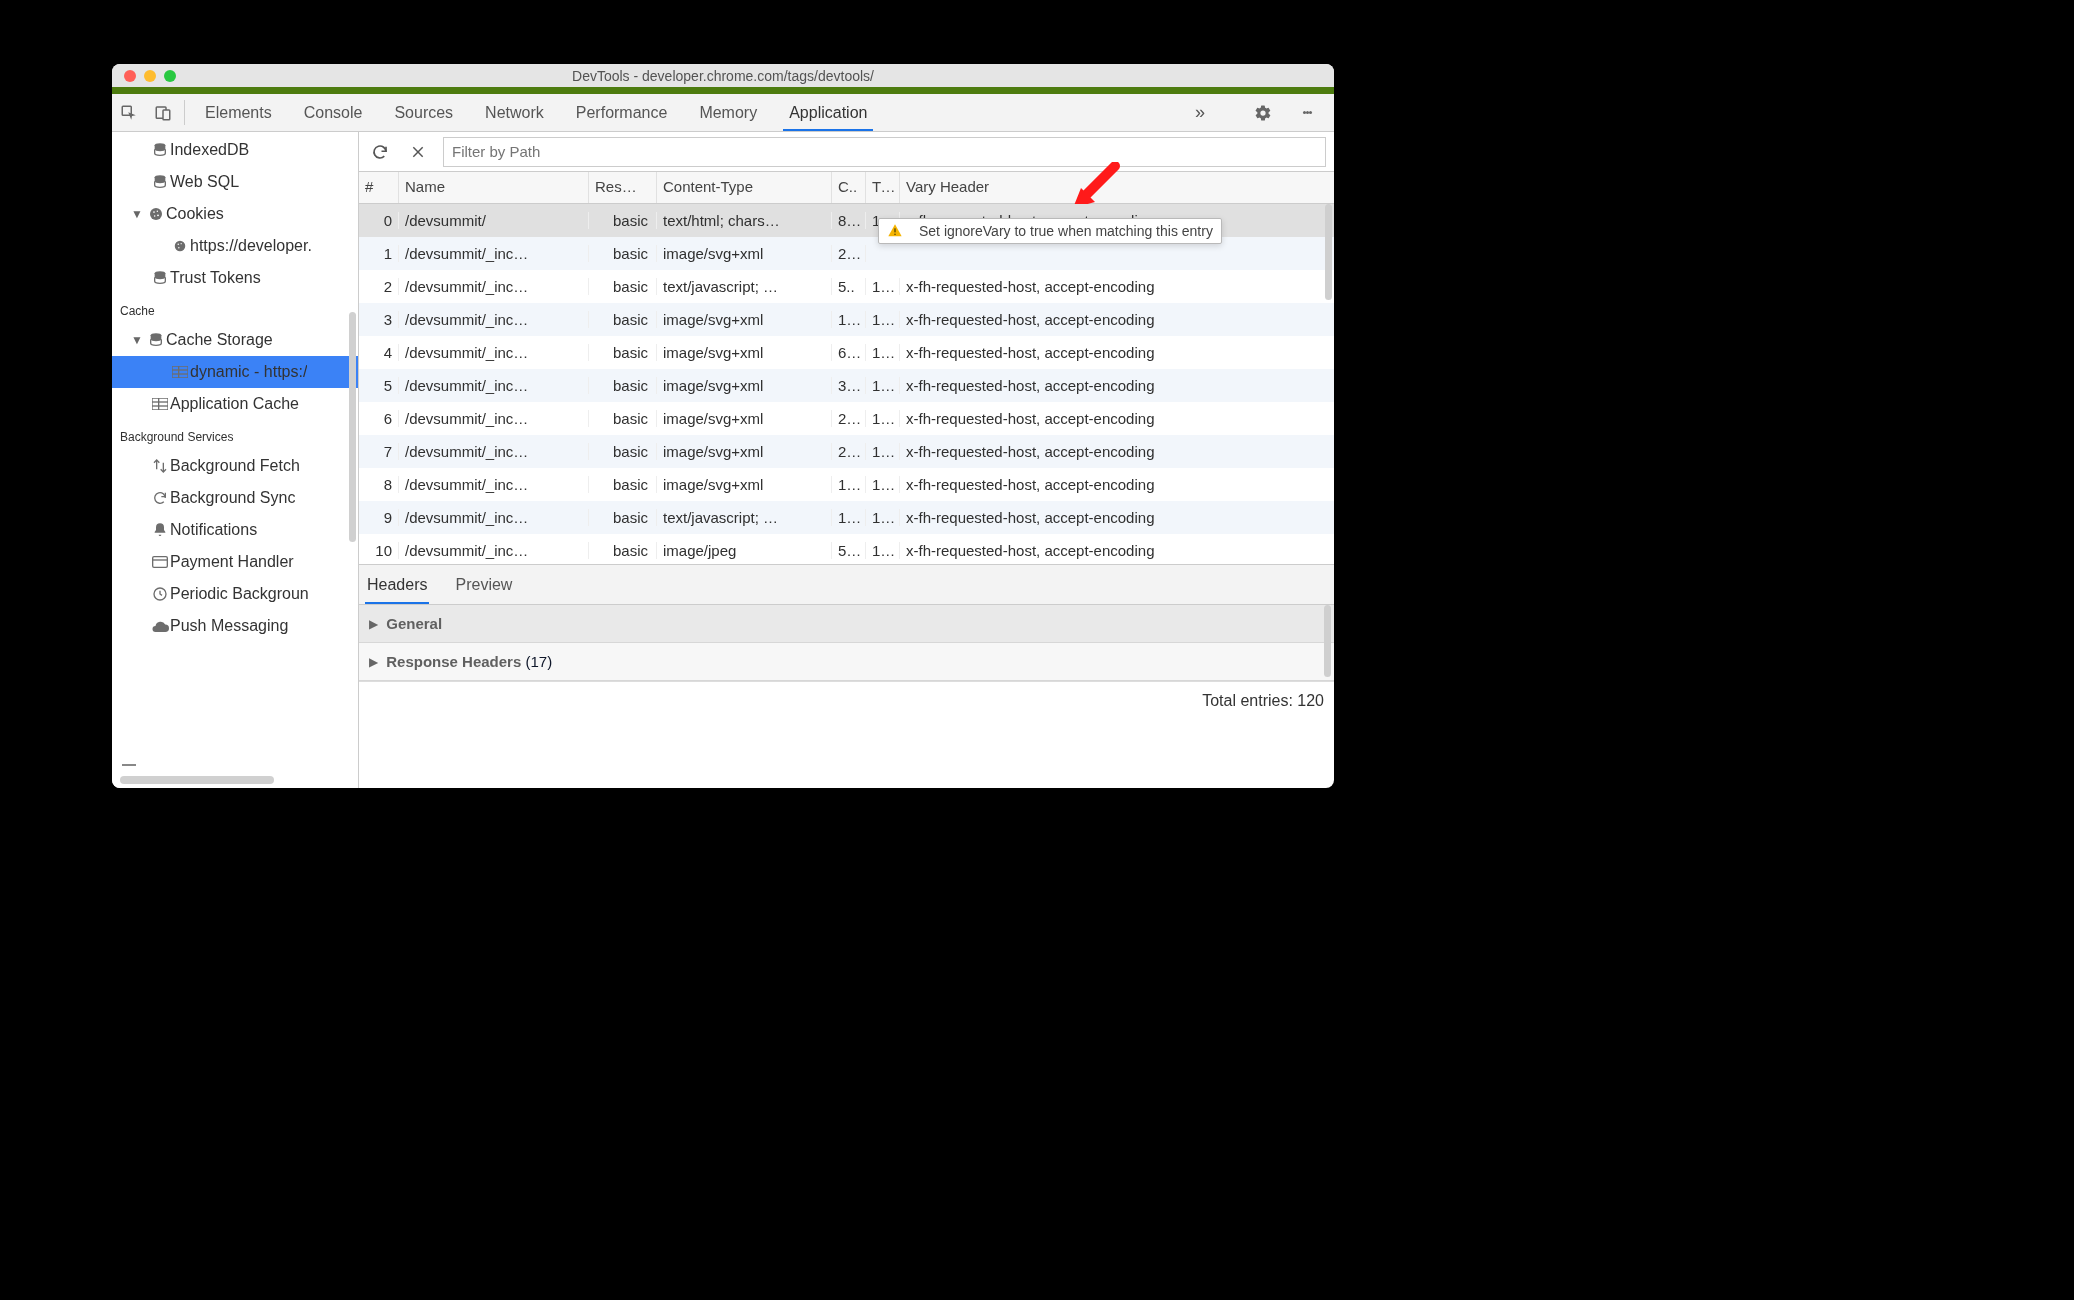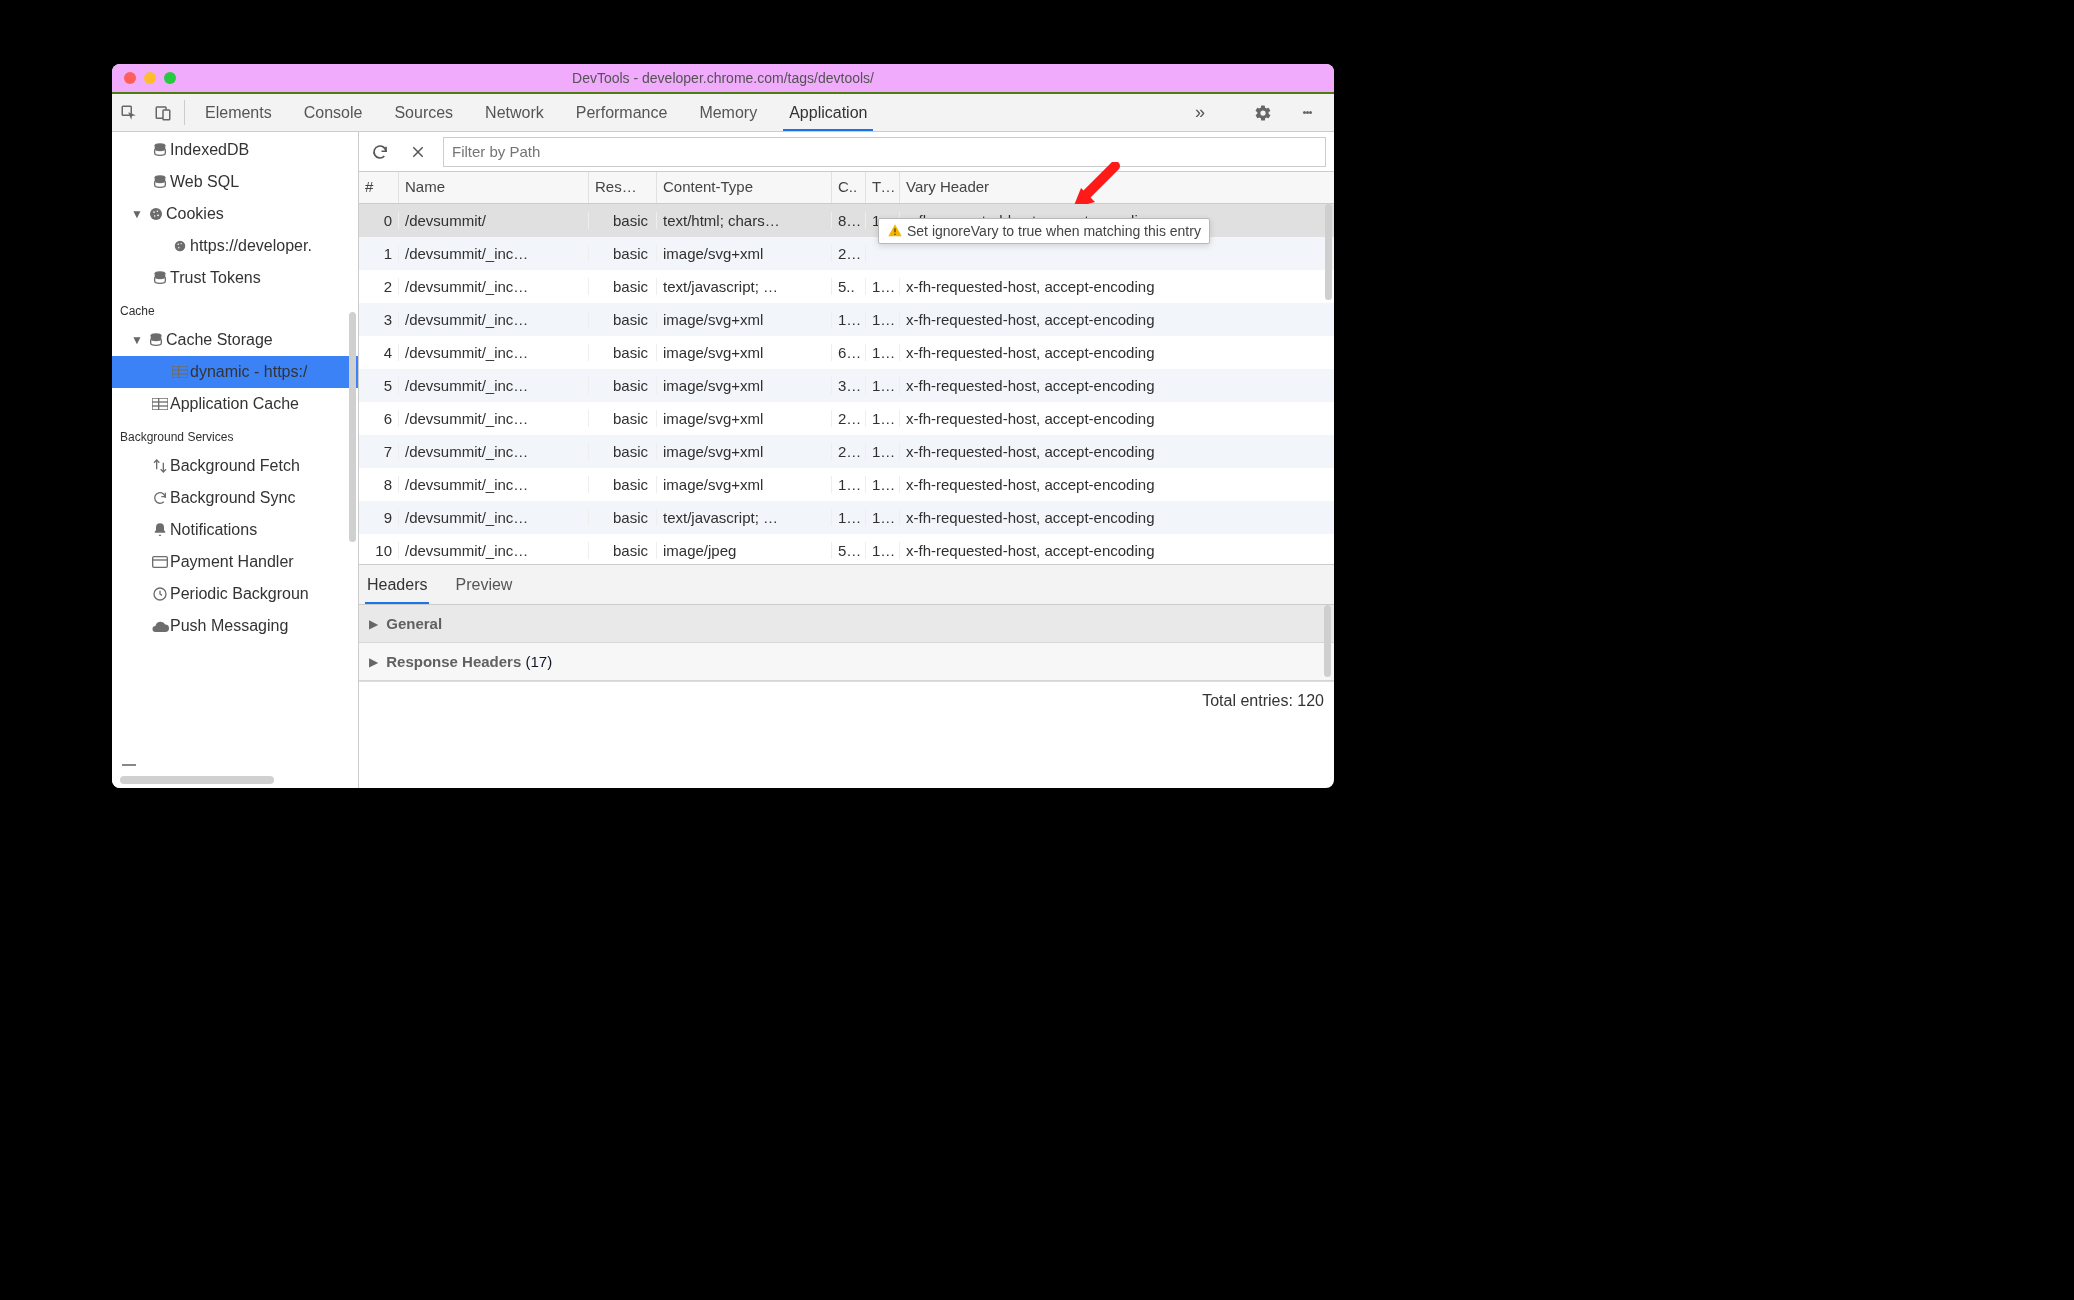--- a/index.html
+++ b/index.html
@@ -5,21 +5,21 @@
   * { box-sizing: border-box; margin: 0; padding: 0; }
   html, body { width: 2074px; height: 1300px; background: #000; font-family: -apple-system, BlinkMacSystemFont, "Segoe UI", Helvetica, Arial, sans-serif; }
   .canvas { position: relative; width: 2074px; height: 1300px; background: #000; }
   .window {
     position: absolute; left: 112px; top: 64px; width: 1222px; height: 724px;
     background: #fff; border-radius: 8px; box-shadow: 0 30px 60px rgba(0,0,0,.5);
     display: flex; flex-direction: column; overflow: hidden;
     font-size: 16px; color: #333;
   }
   
-  .titlebar { height: 30px; background: #f0abfc; border-bottom: 2px solid #4d7c0f;
+  .titlebar { height: 30px; background: #e5e5e5; border-bottom: 7px solid #4d7c0f;
     display: flex; align-items: center; position: relative; }
   .traffic { display: flex; gap: 8px; margin-left: 12px; }
   .tl { width: 12px; height: 12px; border-radius: 50%; }
   .tl.red { background: #ff5f57; } .tl.yellow { background: #febc2e; } .tl.green { background: #28c840; }
   .title { position: absolute; left: 0; right: 0; text-align: center; color: #535353; font-size: 14px; }
   
   .tabbar { height: 38px; border-bottom: 1px solid #ccc; display: flex; align-items: stretch; background: #f3f3f3; }
   .tabbar .iconbtn { width: 34px; display:flex; align-items:center; justify-content:center; color:#555; }
   .tabbar .divider { width:1px; background:#ccc; margin: 6px 4px; }
   .tabs { display:flex; align-items:stretch; flex:1; overflow:hidden; }
@@ -56,21 +56,21 @@
   .trow:nth-child(odd) { background:#fff; }
   .trow:nth-child(even) { background:#f2f6fb; }
   .trow.selected { background:#e0e0e0; }
   .td { border-right:1px solid #eee; padding:0 6px; font-size:15px; color:#303030; white-space:nowrap; overflow:hidden; text-overflow:ellipsis; }
   .td.num { text-align:right; } .td.res { text-align:right; padding-right:8px; }
   .tbody-scroll { position:absolute; top:0; right:2px; width:7px; height:96px; background:#cfcfcf; border-radius:4px; }
   
   .arrow-anno { position:absolute; top:-10px; left:706px; pointer-events:none; }
   
   .tooltip { position:absolute; top:46px; left:519px; background:#fff; border:1px solid #b9b9b9; border-radius:2px;
-    padding:4px 8px; font-size:14px; color:#444; display:flex; align-items:flex-end; gap:4px; box-shadow:0 2px 6px rgba(0,0,0,.15); white-space:nowrap;}
+    padding:4px 8px; font-size:14px; color:#444; display:flex; align-items:flex-end; gap:16px; box-shadow:0 2px 6px rgba(0,0,0,.15); white-space:nowrap;}
   
   .details { display:flex; flex-direction:column; flex:1; position:relative; min-height:0; }
   .details-tabs { height:40px; display:flex; align-items:center; padding:0 8px; gap:28px; border-bottom:1px solid #ccc; background:#f3f3f3;}
   .dtab { color:#555; font-size:16px; height:100%; display:flex; align-items:center; position:relative; }
   .dtab.active { color:#333; }
   .dtab.active::after { content:""; position:absolute; left:-2px; right:-2px; bottom:0; height:2px; background:#1a73e8; }
   .details-body { flex:1; overflow:hidden; position:relative; }
   .acc-row { height:38px; background:#e9e9e9; border-bottom:1px solid #d7d7d7; display:flex; align-items:center; padding:0 10px; gap:8px; font-size:15px; }
   .acc-row .twisty { color:#666; font-size:12px; }
   .acc-row .label { font-weight:600; color:#606060; }

